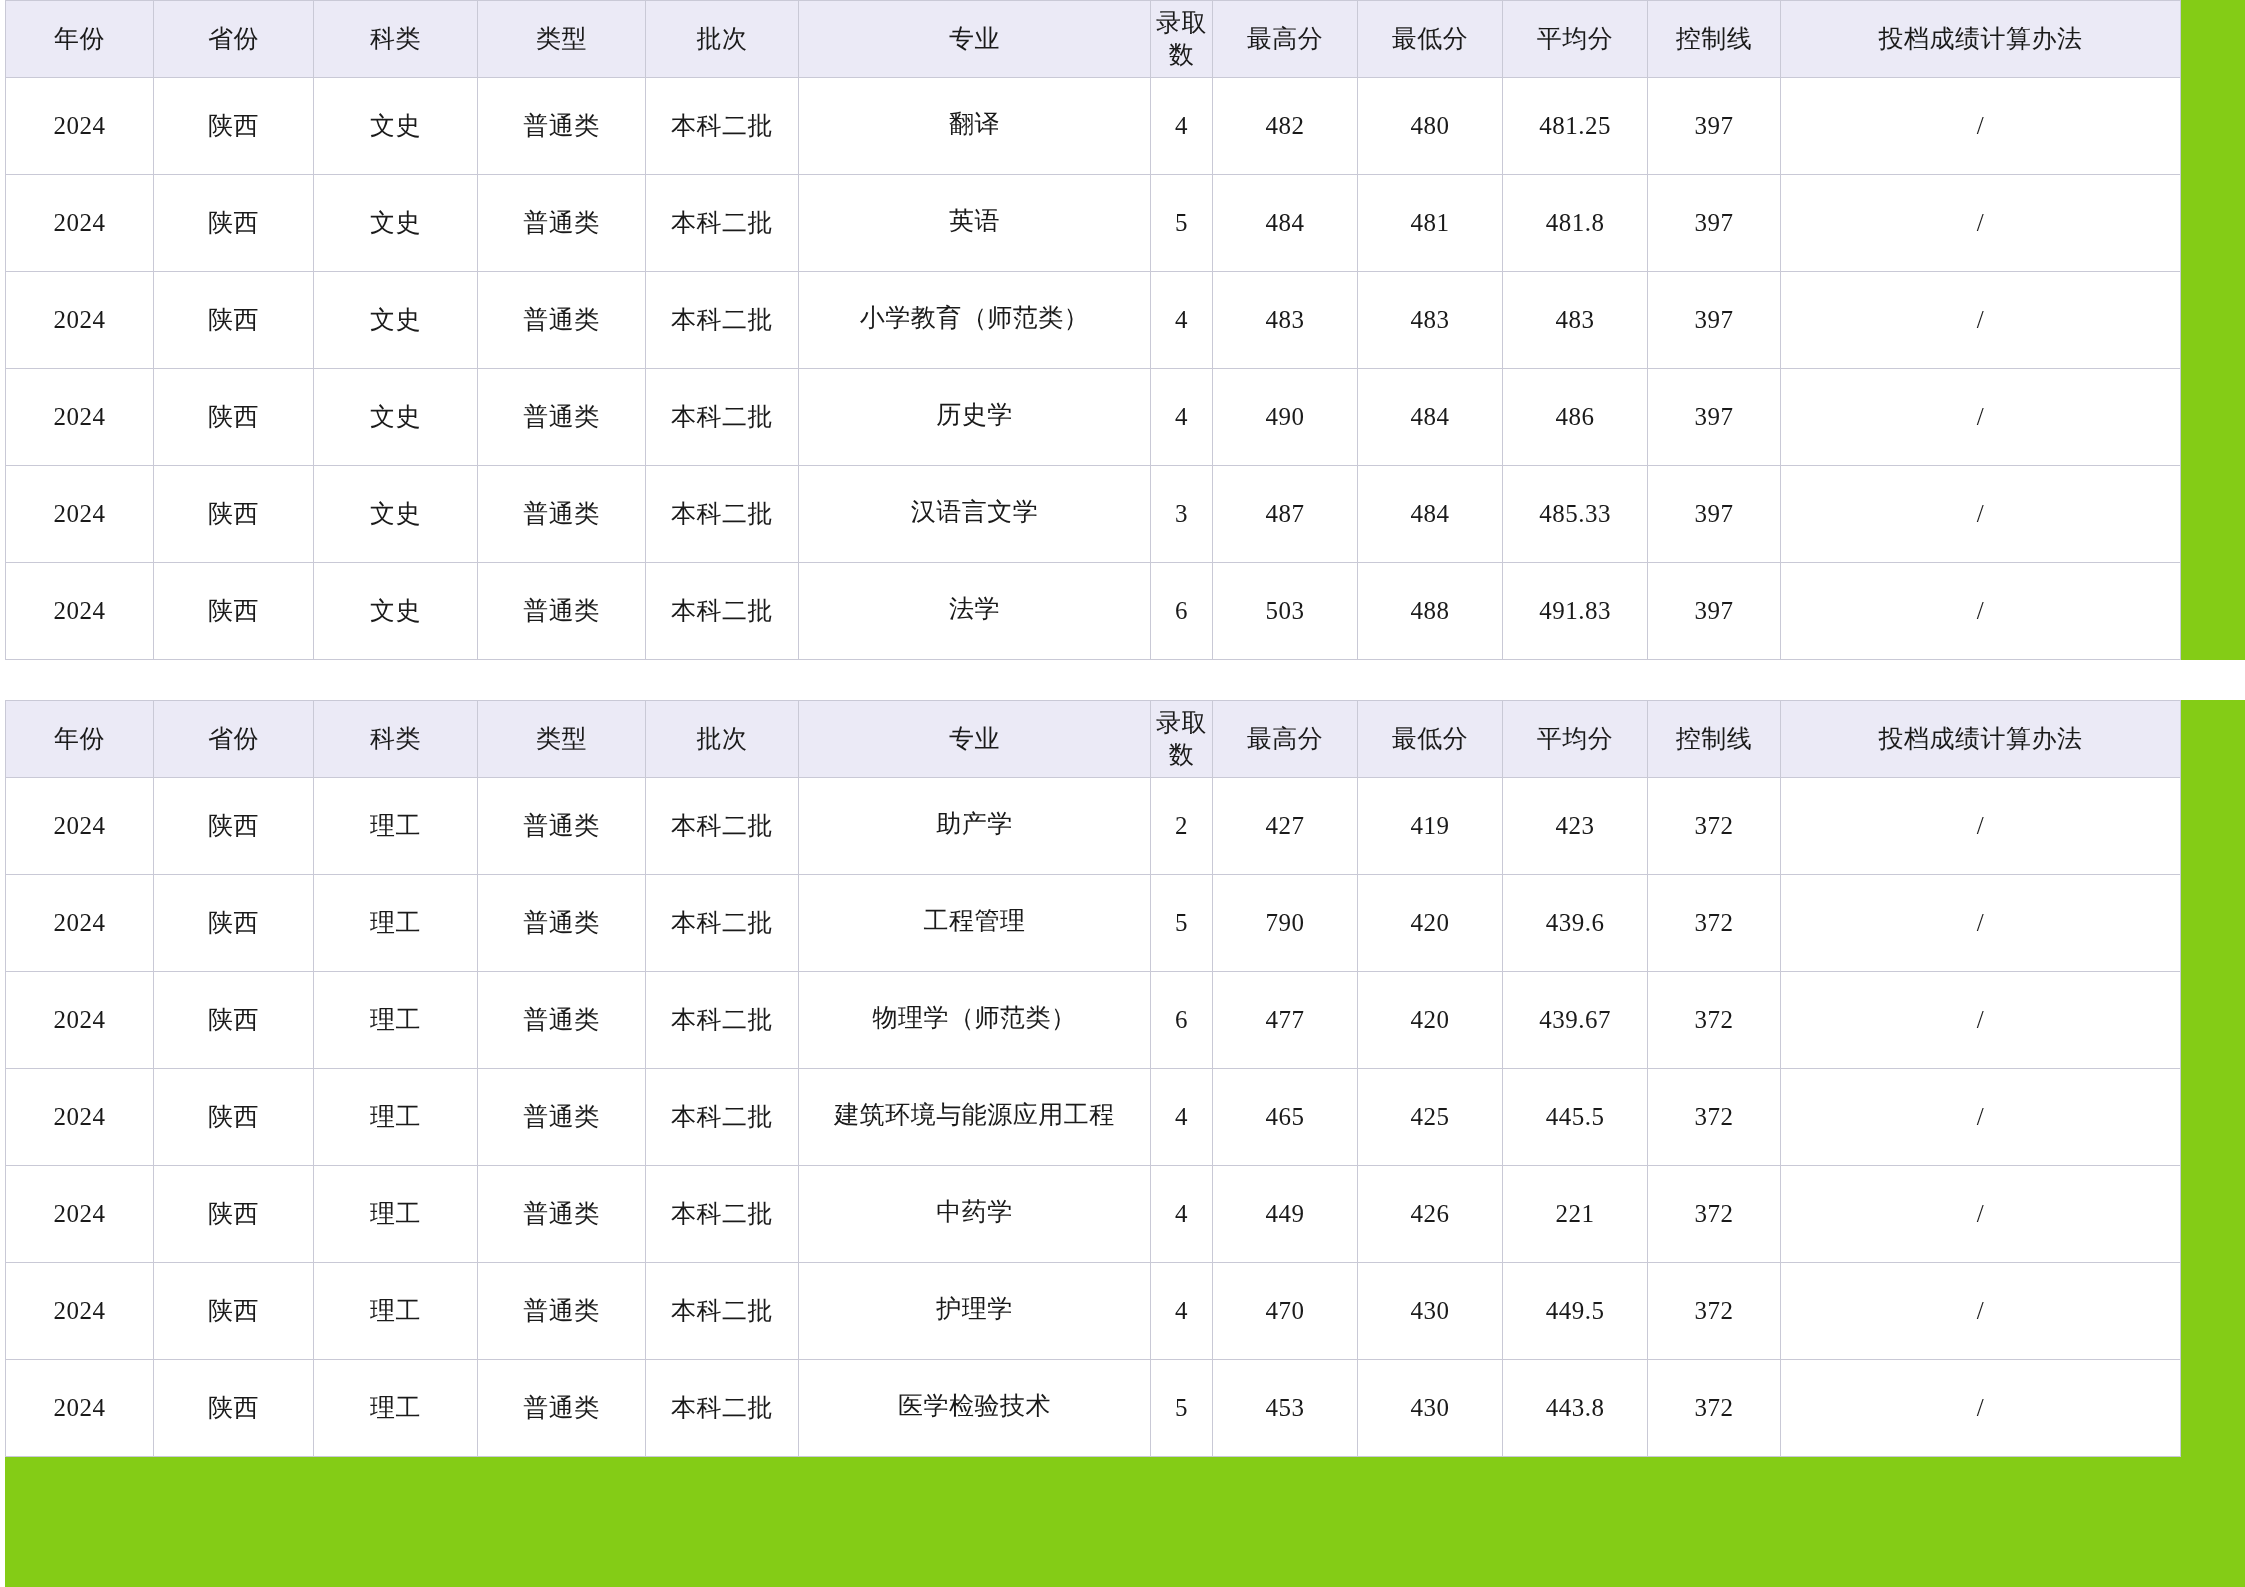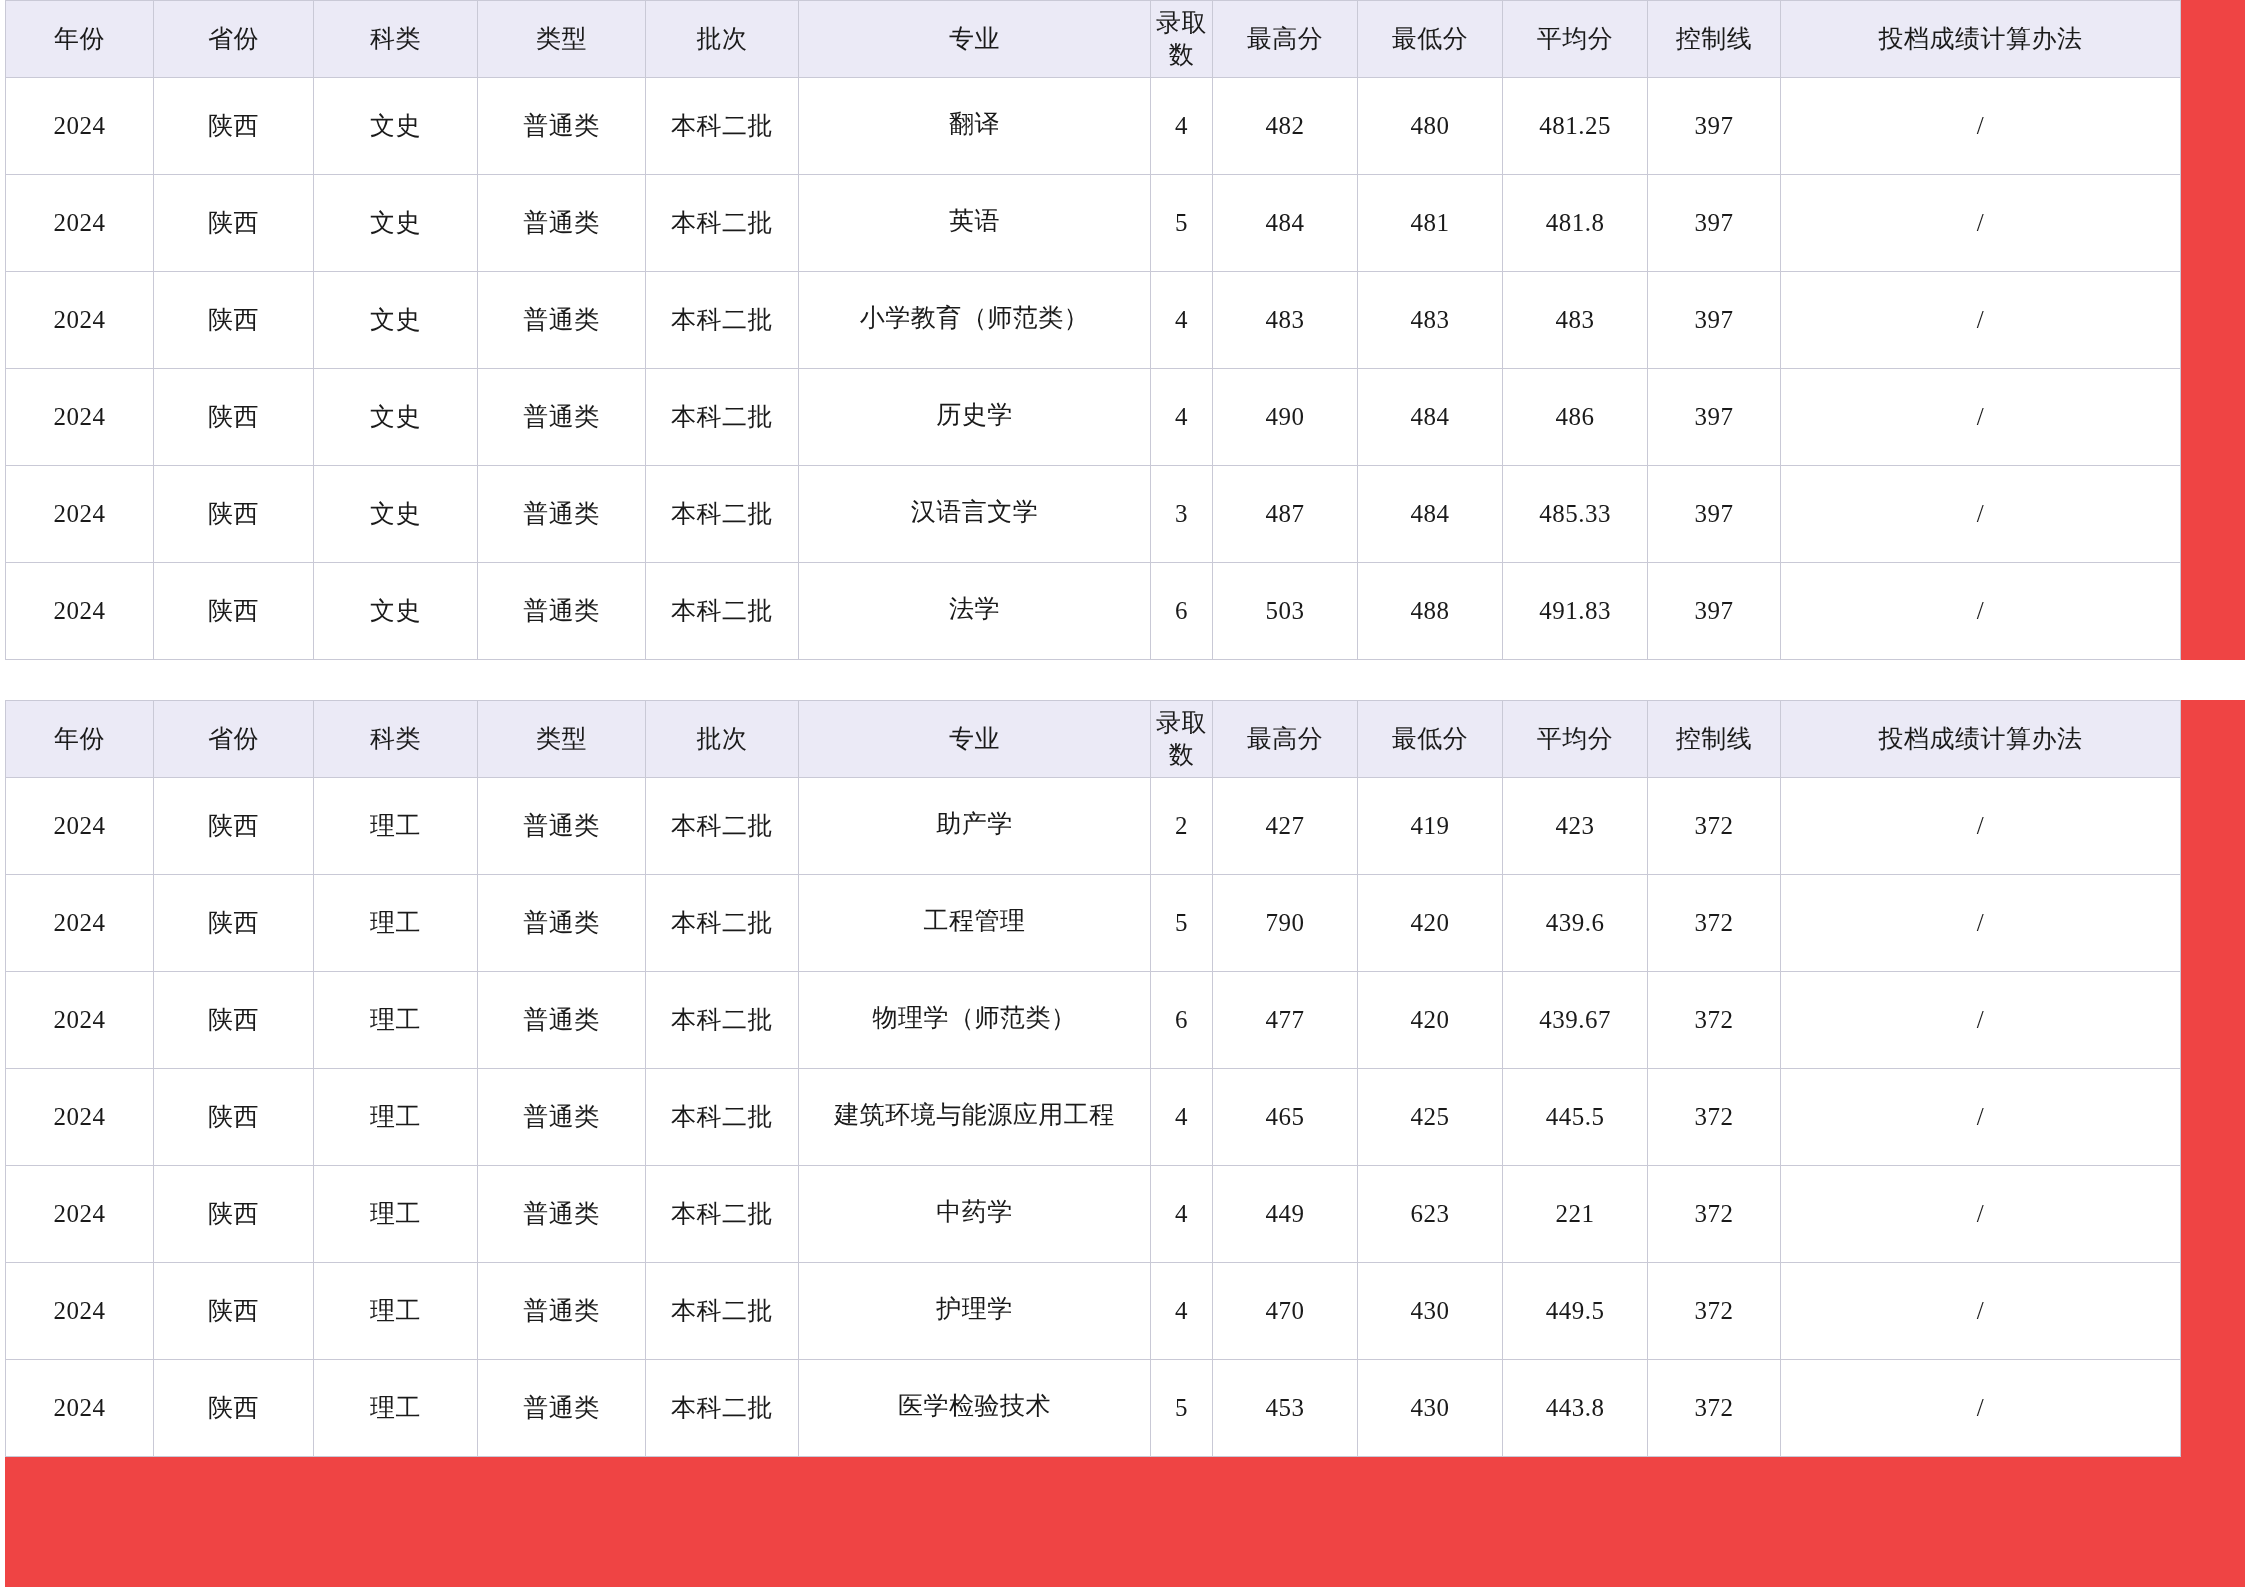--- a/index.html
+++ b/index.html
@@ -11,21 +11,21 @@
     width: 2245px;
     height: 1587px;
     font-family: "Liberation Serif", "DejaVu Serif", serif;
     color: #1a1a1a;
     overflow: hidden;
   }
   .page {
     width: 2245px;
     height: 1587px;
     position: relative;
-    background: #ef4444;
+    background: #84cc16;
     box-sizing: border-box;
     padding: 0;
   }
   .tbl-wrap {
     width: 2245px;
   }
   table.score-table {
     border-collapse: collapse;
     width: 2175px;
     margin-left: 5px;
@@ -306,21 +306,21 @@
         </tr>
         <tr>
           <td class="num">2024</td>
           <td>陕西</td>
           <td>理工</td>
           <td>普通类</td>
           <td>本科二批</td>
           <td class="row-major">中药学</td>
           <td class="num">4</td>
           <td class="num">449</td>
-          <td class="num">623</td>
+          <td class="num">426</td>
           <td class="num">221</td>
           <td class="num">372</td>
           <td>/</td>
         </tr>
         <tr>
           <td class="num">2024</td>
           <td>陕西</td>
           <td>理工</td>
           <td>普通类</td>
           <td>本科二批</td>

